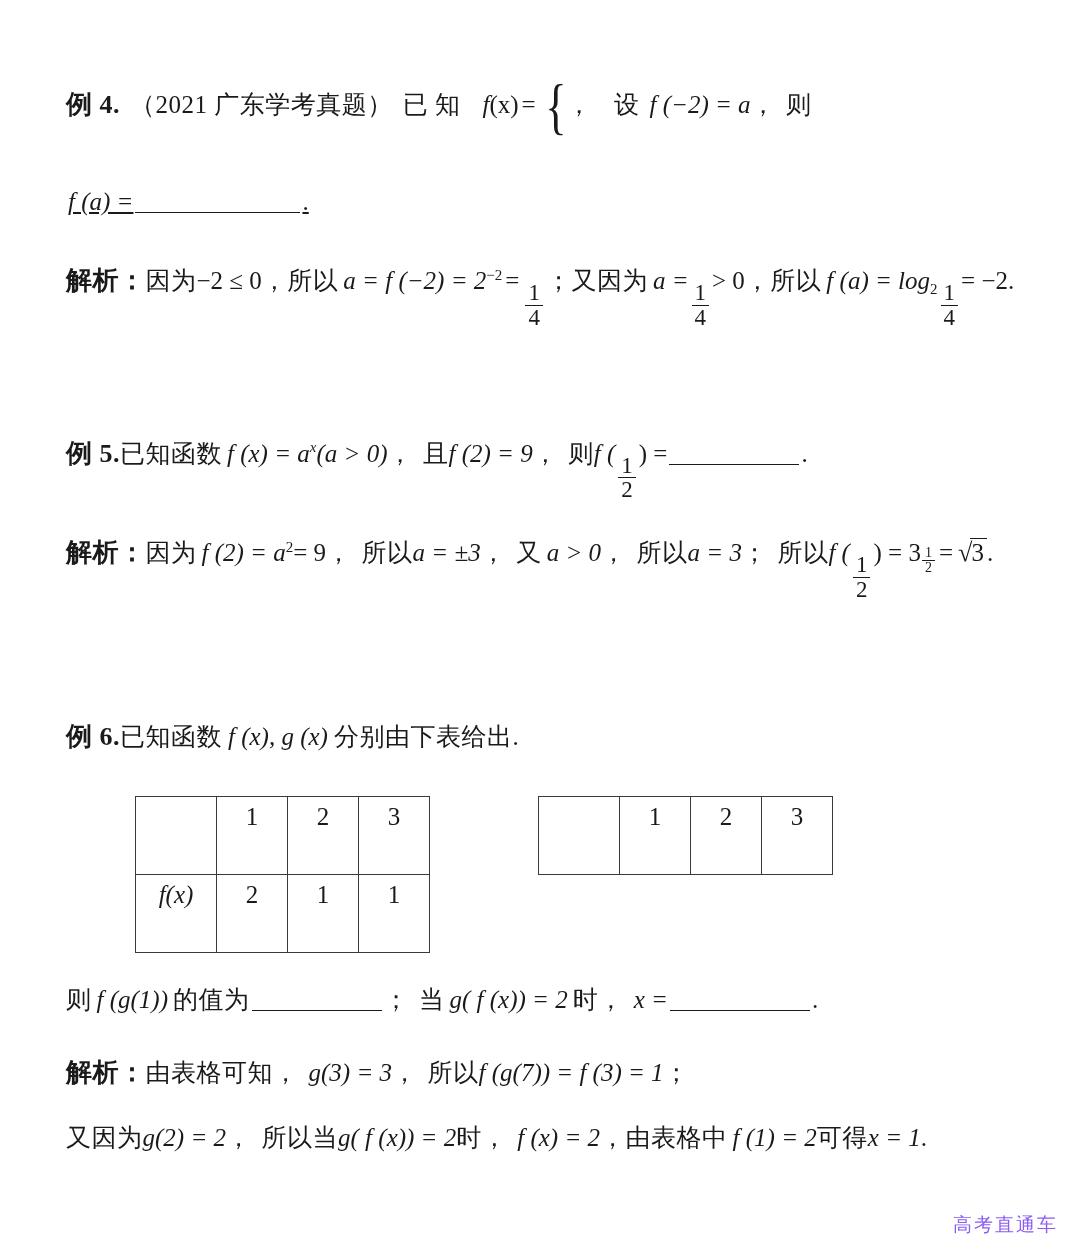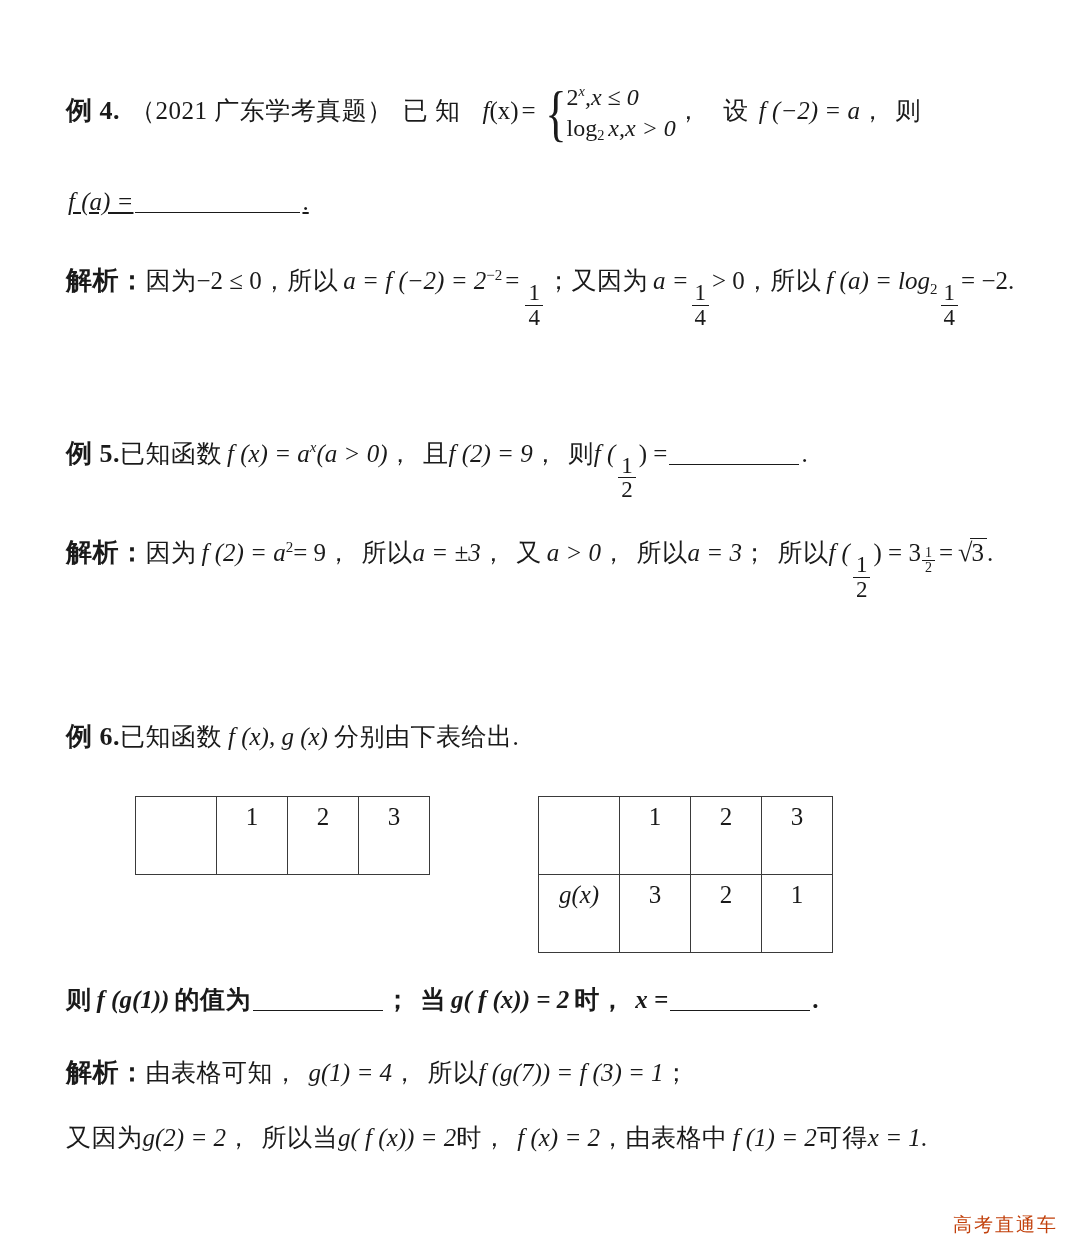--- a/index.html
+++ b/index.html
@@ -135,38 +135,34 @@
   }
   .fn-table td.label { width: 78px; }
   .fn-table td.val { width: 68px; }
 
   
   .watermark {
     position: absolute;
     right: 22px;
     bottom: 22px;
     font-size: 19px;
-    color: #c2410c;
+    color: #8b5cf6;
     font-family: Liberation Sans, sans-serif;
     letter-spacing: 2px;
     white-space: nowrap;
   }
 </style>
 </head>
 <body>
 
 <div class="page">
 
   <div class="block" style="left:66px; top:72px;">
     <span class="lead cn">例 4.</span><span class="sp"></span><span class="cn">（2021 广东学考真题）</span><span class="sp"></span><span class="cn">已 知</span><span class="sp-lg"></span><span class="mi">f</span><span class="mn">(x)</span><span class="op">=</span><span class="cases">
         <span class="brace">{</span>
-        <span class="rows">
-          <span><span class="mn">2</span><sup class="exp">x</sup><span class="mi">,x ≤ 0</span></span>
-          <span><span class="mn">log</span><sub class="sb">2</sub><span class="sp" style="width:4px"></span><span class="mi">x,x &gt; 0</span></span>
-        </span>
       </span><span class="cn">，</span><span class="sp-lg"></span><span class="cn">设</span><span class="sp"></span><span class="mi">f (−2) = a</span><span class="cn">，</span><span class="sp"></span><span class="cn">则</span>
   </div>
 
   <div class="block" style="left:68px; top:178px;text-decoration:underline;">
     <span class="mi">f (a) =</span><span class="blank w1"></span><span class="mn">.</span>
   </div>
 
   <div class="block" style="left:66px; top:258px;">
     <span class="lead cn">解析：</span><span class="cn">因为</span><span class="mn">−2 ≤ 0</span><span class="cn">，</span><span class="cn">所以</span><span class="sp" style="width:5px"></span><span class="mi">a = f (−2) = 2</span><sup class="expn">−2</sup><span class="op">=</span><span class="frac">
         <span class="num">1</span>
@@ -195,53 +191,53 @@
         <span class="num">1</span>
         <span class="den">2</span>
       </span><span class="op">=</span><span class="sqrt"><span class="radical">√</span><span class="rad-body mn">3</span></span><span class="mn">.</span>
   </div>
 
   <div class="block" style="left:66px; top:690px;margin-top:24px;">
     <span class="lead cn">例 6.</span><span class="cn">已知函数</span><span class="sp" style="width:6px"></span><span class="mi">f (x), g (x)</span><span class="sp" style="width:6px"></span><span class="cn">分别由下表给出.</span>
   </div>
 
   <table class="fn-table" style="left:135px; top:786px;">
+    <tbody>
+        <tr>
+      <td class="label"></td>
+      <td class="val">1</td>
+      <td class="val">2</td>
+      <td class="val">3</td>
+    </tr>
+    <tr>
+      <td class="label mi">f(x)</td>
+      <td class="val">2</td>
+      <td class="val">1</td>
+      <td class="val">1</td>
+    </tr>
+  </tbody>
+    </table>
+
+  <table class="fn-table" style="left:538px; top:786px;">
     <tbody>
         <tr>
       <td class="label"></td>
       <td class="val">1</td>
       <td class="val">2</td>
       <td class="val">3</td>
     </tr>
   </tbody>
     </table>
 
-  <table class="fn-table" style="left:538px; top:786px;">
-    <tbody>
-        <tr>
-      <td class="label"></td>
-      <td class="val">1</td>
-      <td class="val">2</td>
-      <td class="val">3</td>
-    </tr>
-    <tr>
-      <td class="label mi">g(x)</td>
-      <td class="val">3</td>
-      <td class="val">2</td>
-      <td class="val">1</td>
-    </tr>
-  </tbody>
-    </table>
-
-  <div class="block" style="left:66px; top:976px;font-weight:bold;">
+  <div class="block" style="left:66px; top:976px;">
     <span class="cn">则</span><span class="sp" style="width:5px"></span><span class="mi">f (g(1))</span><span class="sp" style="width:5px"></span><span class="cn">的值为</span><span class="blank w2"></span><span class="cn">；</span><span class="sp"></span><span class="cn">当</span><span class="sp" style="width:5px"></span><span class="mi">g( f (x)) = 2</span><span class="sp" style="width:5px"></span><span class="cn">时，</span><span class="sp"></span><span class="mi">x =</span><span class="blank w3"></span><span class="mn">.</span>
   </div>
 
   <div class="block" style="left:66px; top:1050px;">
-    <span class="lead cn">解析：</span><span class="cn">由表格可知，</span><span class="sp"></span><span class="mi">g(1) = 4</span><span class="cn">，</span><span class="sp"></span><span class="cn">所以</span><span class="mi">f (g(7)) = f (3) = 1</span><span class="cn">；</span>
+    <span class="lead cn">解析：</span><span class="cn">由表格可知，</span><span class="sp"></span><span class="mi">g(3) = 3</span><span class="cn">，</span><span class="sp"></span><span class="cn">所以</span><span class="mi">f (g(7)) = f (3) = 1</span><span class="cn">；</span>
   </div>
 
   <div class="block" style="left:66px; top:1115px;text-align:right;">
     <span class="cn">又因为</span><span class="mi">g(2) = 2</span><span class="cn">，</span><span class="sp"></span><span class="cn">所以当</span><span class="mi">g( f (x)) = 2</span><span class="cn">时，</span><span class="sp"></span><span class="mi">f (x) = 2</span><span class="cn">，</span><span class="cn">由表格中</span><span class="sp" style="width:5px"></span><span class="mi">f (1) = 2</span><span class="cn">可得</span><span class="mi">x = 1</span><span class="mn">.</span>
   </div>
 
   <div class="watermark">高考直通车</div>
 
 </div>
 

